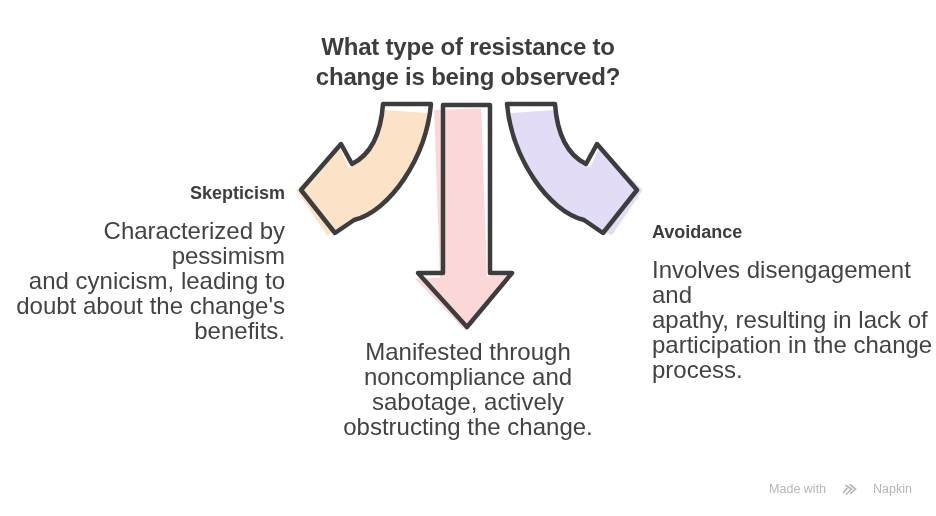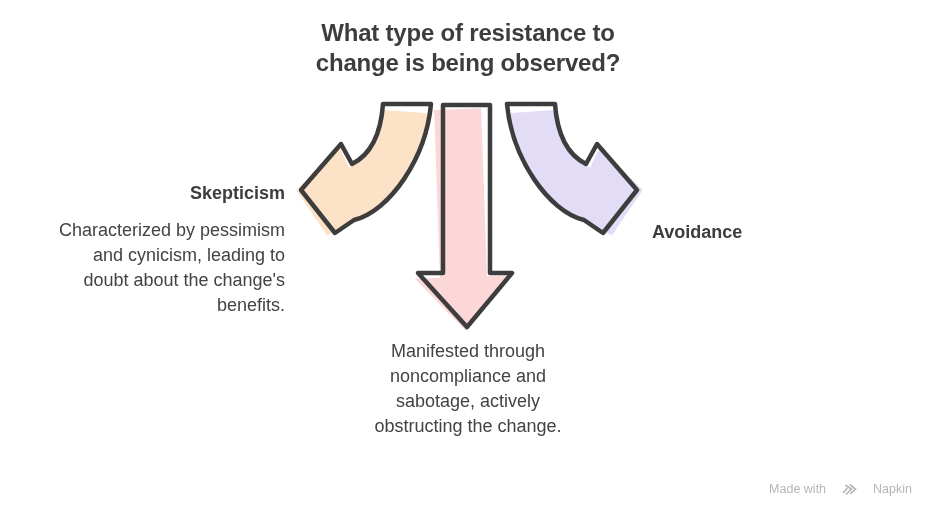--- a/index.html
+++ b/index.html
@@ -8,21 +8,21 @@
     position: relative;
     background: #ffffff;
     font-family: "Liberation Sans", sans-serif;
     overflow: hidden;
     color: #3d3d3d;
   }
   .canvas { position: absolute; inset: 0; }
 
   .diagram-title {
     position: absolute;
-    top: 18px; left: 0; width: 100%;
+    top: 32px; left: 0; width: 100%;
     text-align: center;
     font-size: 24px;
     font-weight: 700;
     line-height: 30px;
     letter-spacing: -0.2px;
     color: #3d3d3d;
     white-space: pre-line;
   }
 
   .arrows-svg {
@@ -34,21 +34,21 @@
 
   .branch { position: absolute; }
   .branch h2 {
     font-size: 18px;
     font-weight: 700;
     line-height: 20px;
     color: #3d3d3d;
     margin: 0 0 15px 0;
   }
   .branch p {
-    font-size: 18px;
+    font-size: 24px;
     font-weight: 400;
     line-height: 25px;
     color: #434343;
     margin: 0;
     white-space: pre-line;
   }
   .branch-left  { top: 183px; right: 651px; width: 285px; text-align: right; }
   .branch-right { top: 183px; left: 652px;  width: 285px; text-align: left; margin-top: 39px; }
   .branch-bottom{ top: 339px; left: 328px;  width: 280px; text-align: center; }
 
@@ -100,20 +100,24 @@
   <div class="branch branch-left">
     <h2>Skepticism</h2>
     <p>Characterized by pessimism
 and cynicism, leading to
 doubt about the change's
 benefits.</p>
   </div>
 
   <div class="branch branch-right">
     <h2>Avoidance</h2>
+    <p>Involves disengagement and
+apathy, resulting in lack of
+participation in the change
+process.</p>
   </div>
 
   <div class="branch branch-bottom">
     <p>Manifested through
 noncompliance and
 sabotage, actively
 obstructing the change.</p>
   </div>
 
   <div class="watermark">

